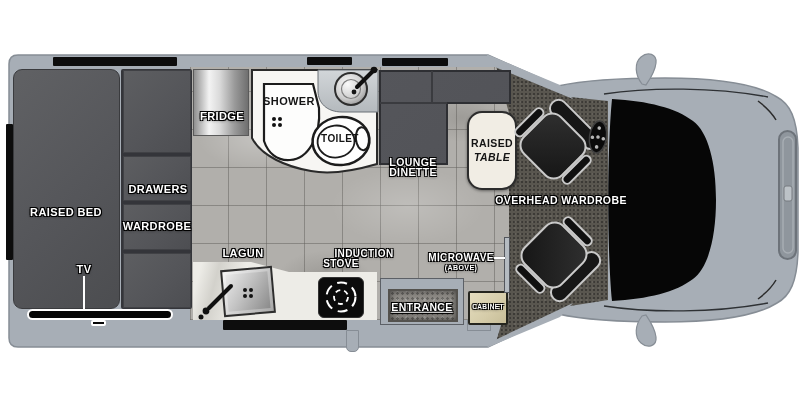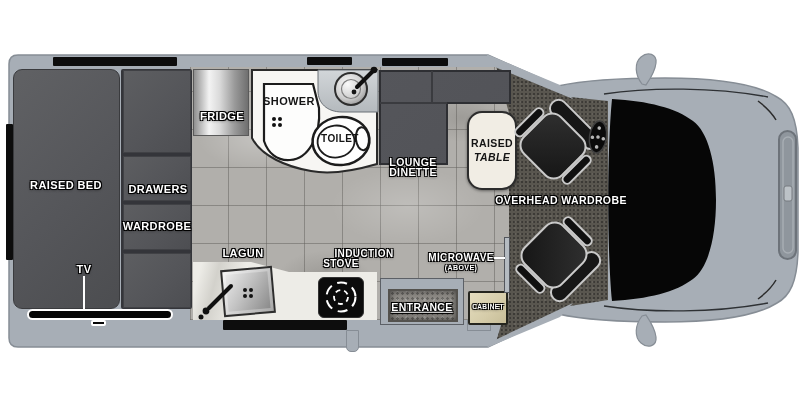--- a/index.html
+++ b/index.html
@@ -217,21 +217,21 @@
       <circle cx="598" cy="128" r="1.8" fill="#b5b5b5"></circle>
         <circle cx="592.5" cy="138" r="1.8" fill="#b5b5b5"></circle>
       <circle cx="598" cy="147" r="1.8" fill="#b5b5b5"></circle>
         <circle cx="603.5" cy="138" r="1.8" fill="#b5b5b5"></circle>
       <circle cx="598" cy="137" r="1.8" fill="#b5b5b5"></circle>
     </g>
   </svg>
 
   <div class="abs clover" style="left:272px;top:117px;"></div>
 
-  <div class="lbl" style="left:66px;top:185px;">RAISED BED</div>
+  <div class="lbl" style="left:66px;top:212px;">RAISED BED</div>
   <div class="lbl" style="left:158px;top:189px;">DRAWERS</div>
   <div class="lbl" style="left:157px;top:226px;">WARDROBE</div>
   <div class="lbl" style="left:84px;top:269px;">TV</div>
   <div class="lbl" style="left:222px;top:116px;">FRIDGE</div>
   <div class="lbl dark" style="left:289px;top:101px;">SHOWER</div>
   <div class="lbl dark f10" style="left:340px;top:139px;">TOILET</div>
   <div class="lbl" style="left:243px;top:253px;">LAGUN</div>
   <div class="lbl f10" style="left:341px;top:254px;margin-left:23px;">INDUCTION</div>
   <div class="lbl f10" style="left:341px;top:264px;">STOVE</div>
   <div class="lbl f10" style="left:461px;top:258px;">MICROWAVE</div>

